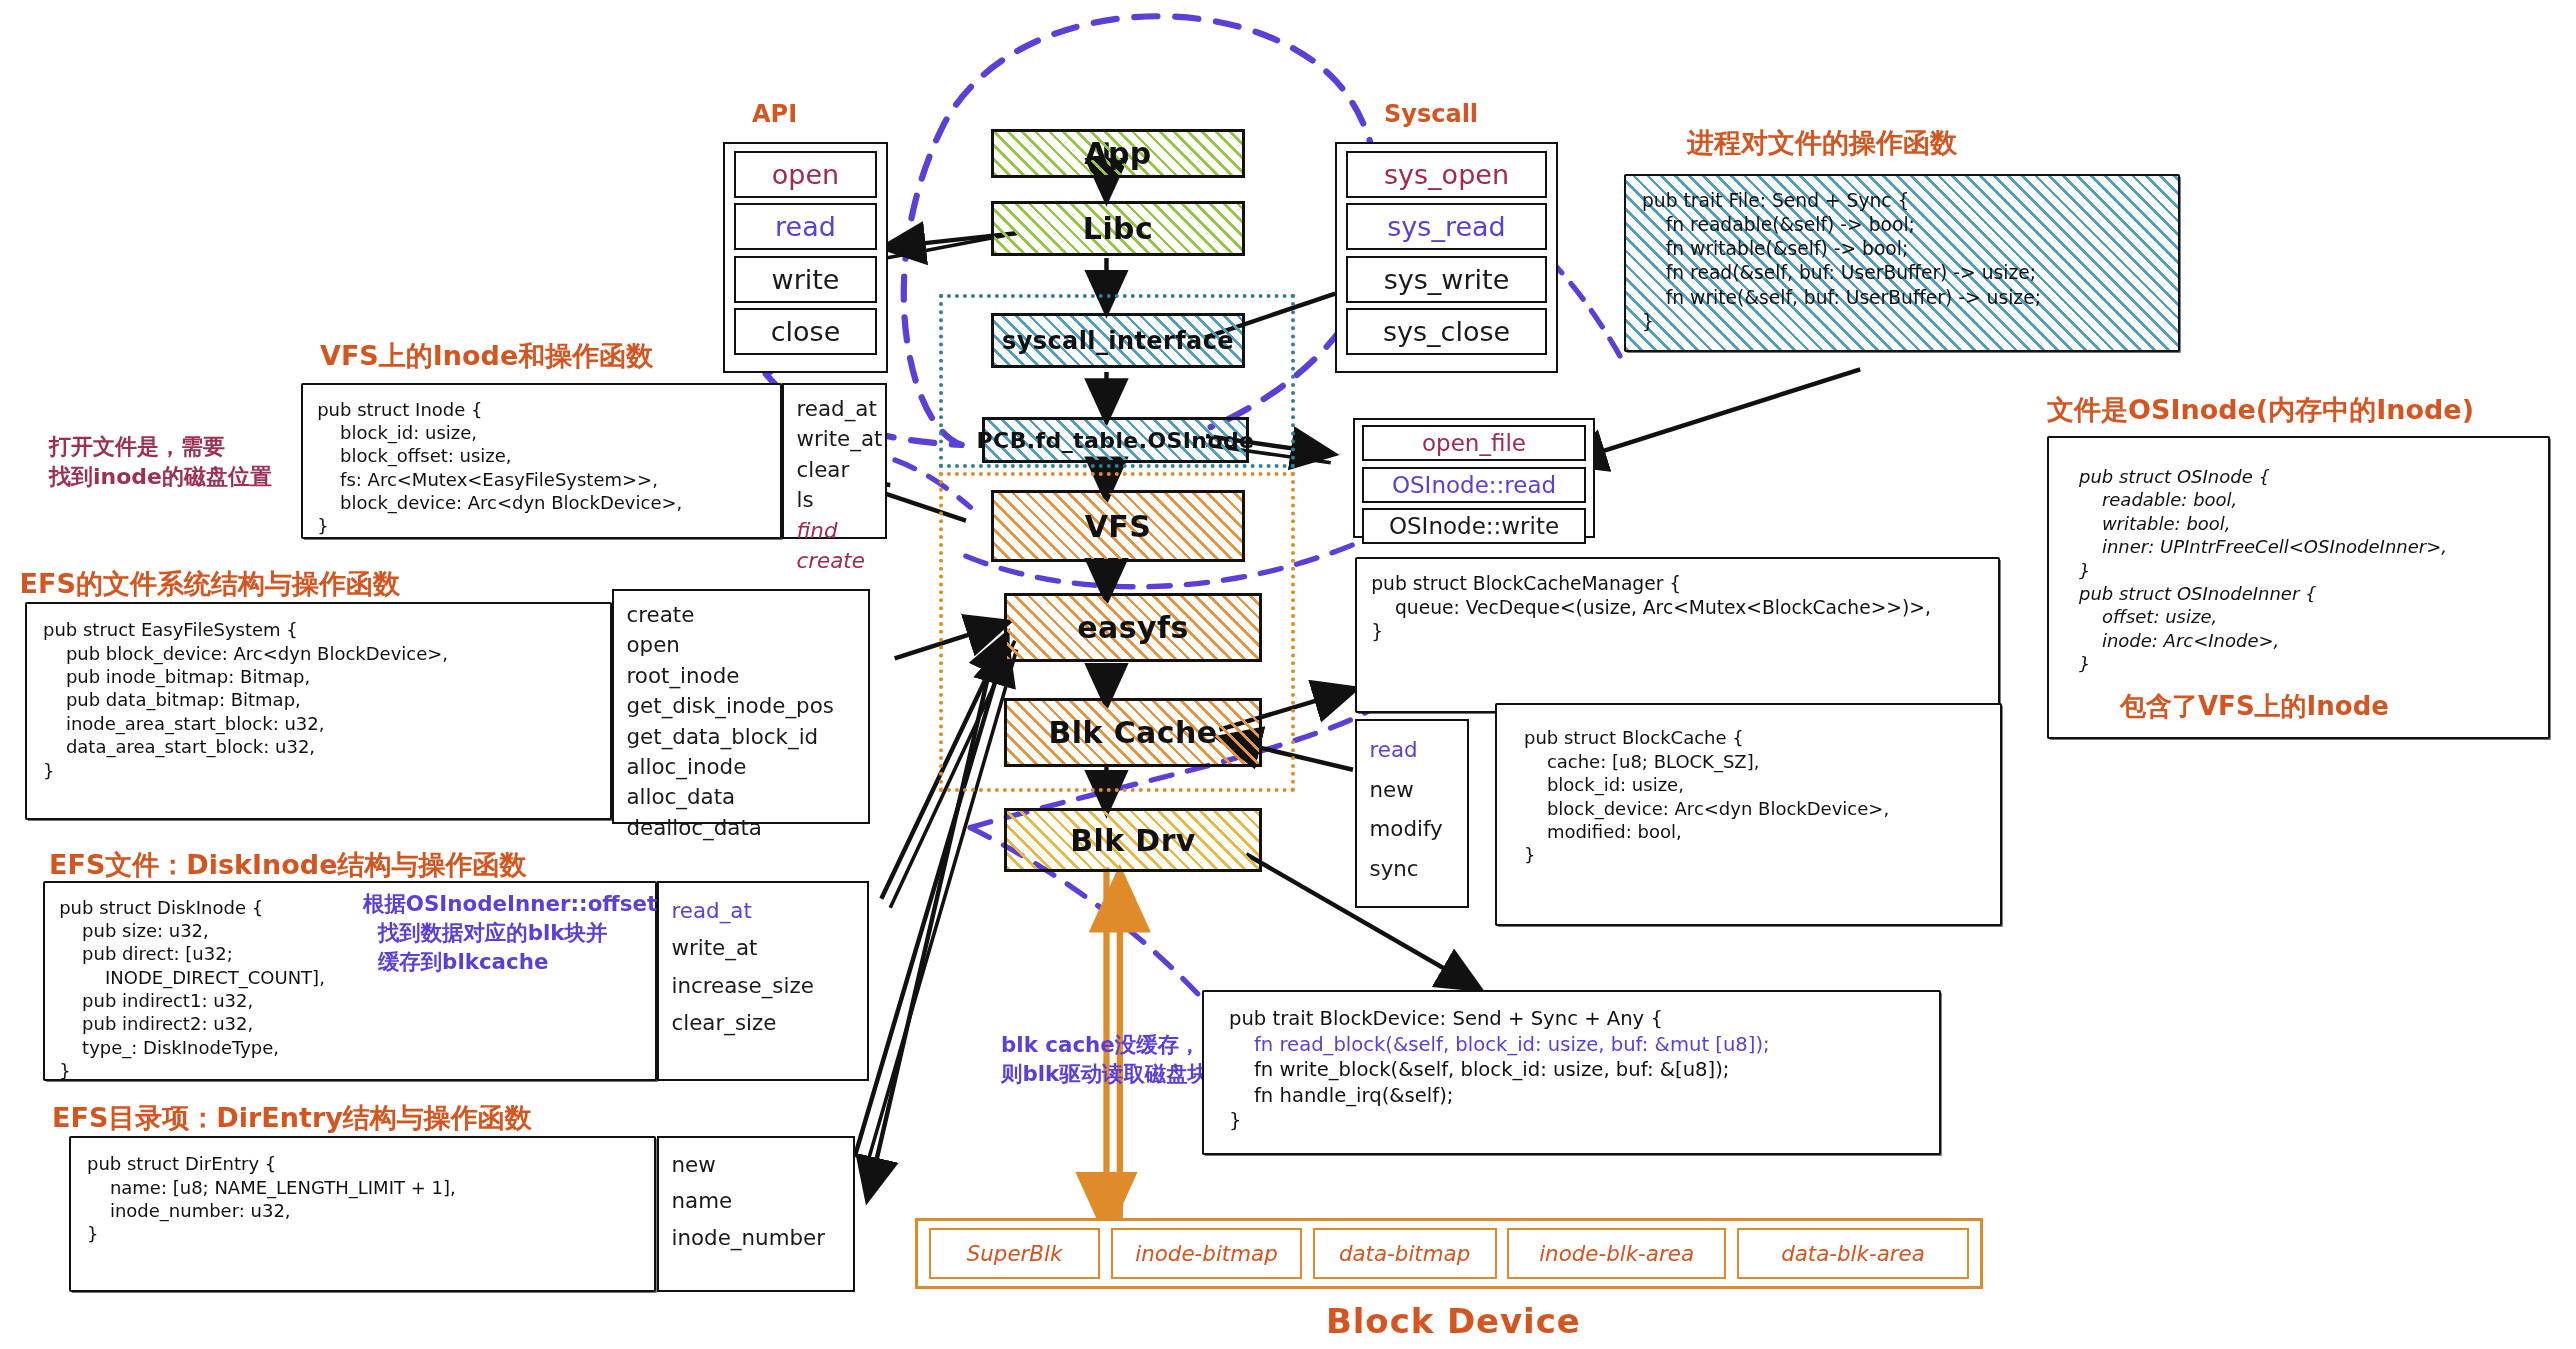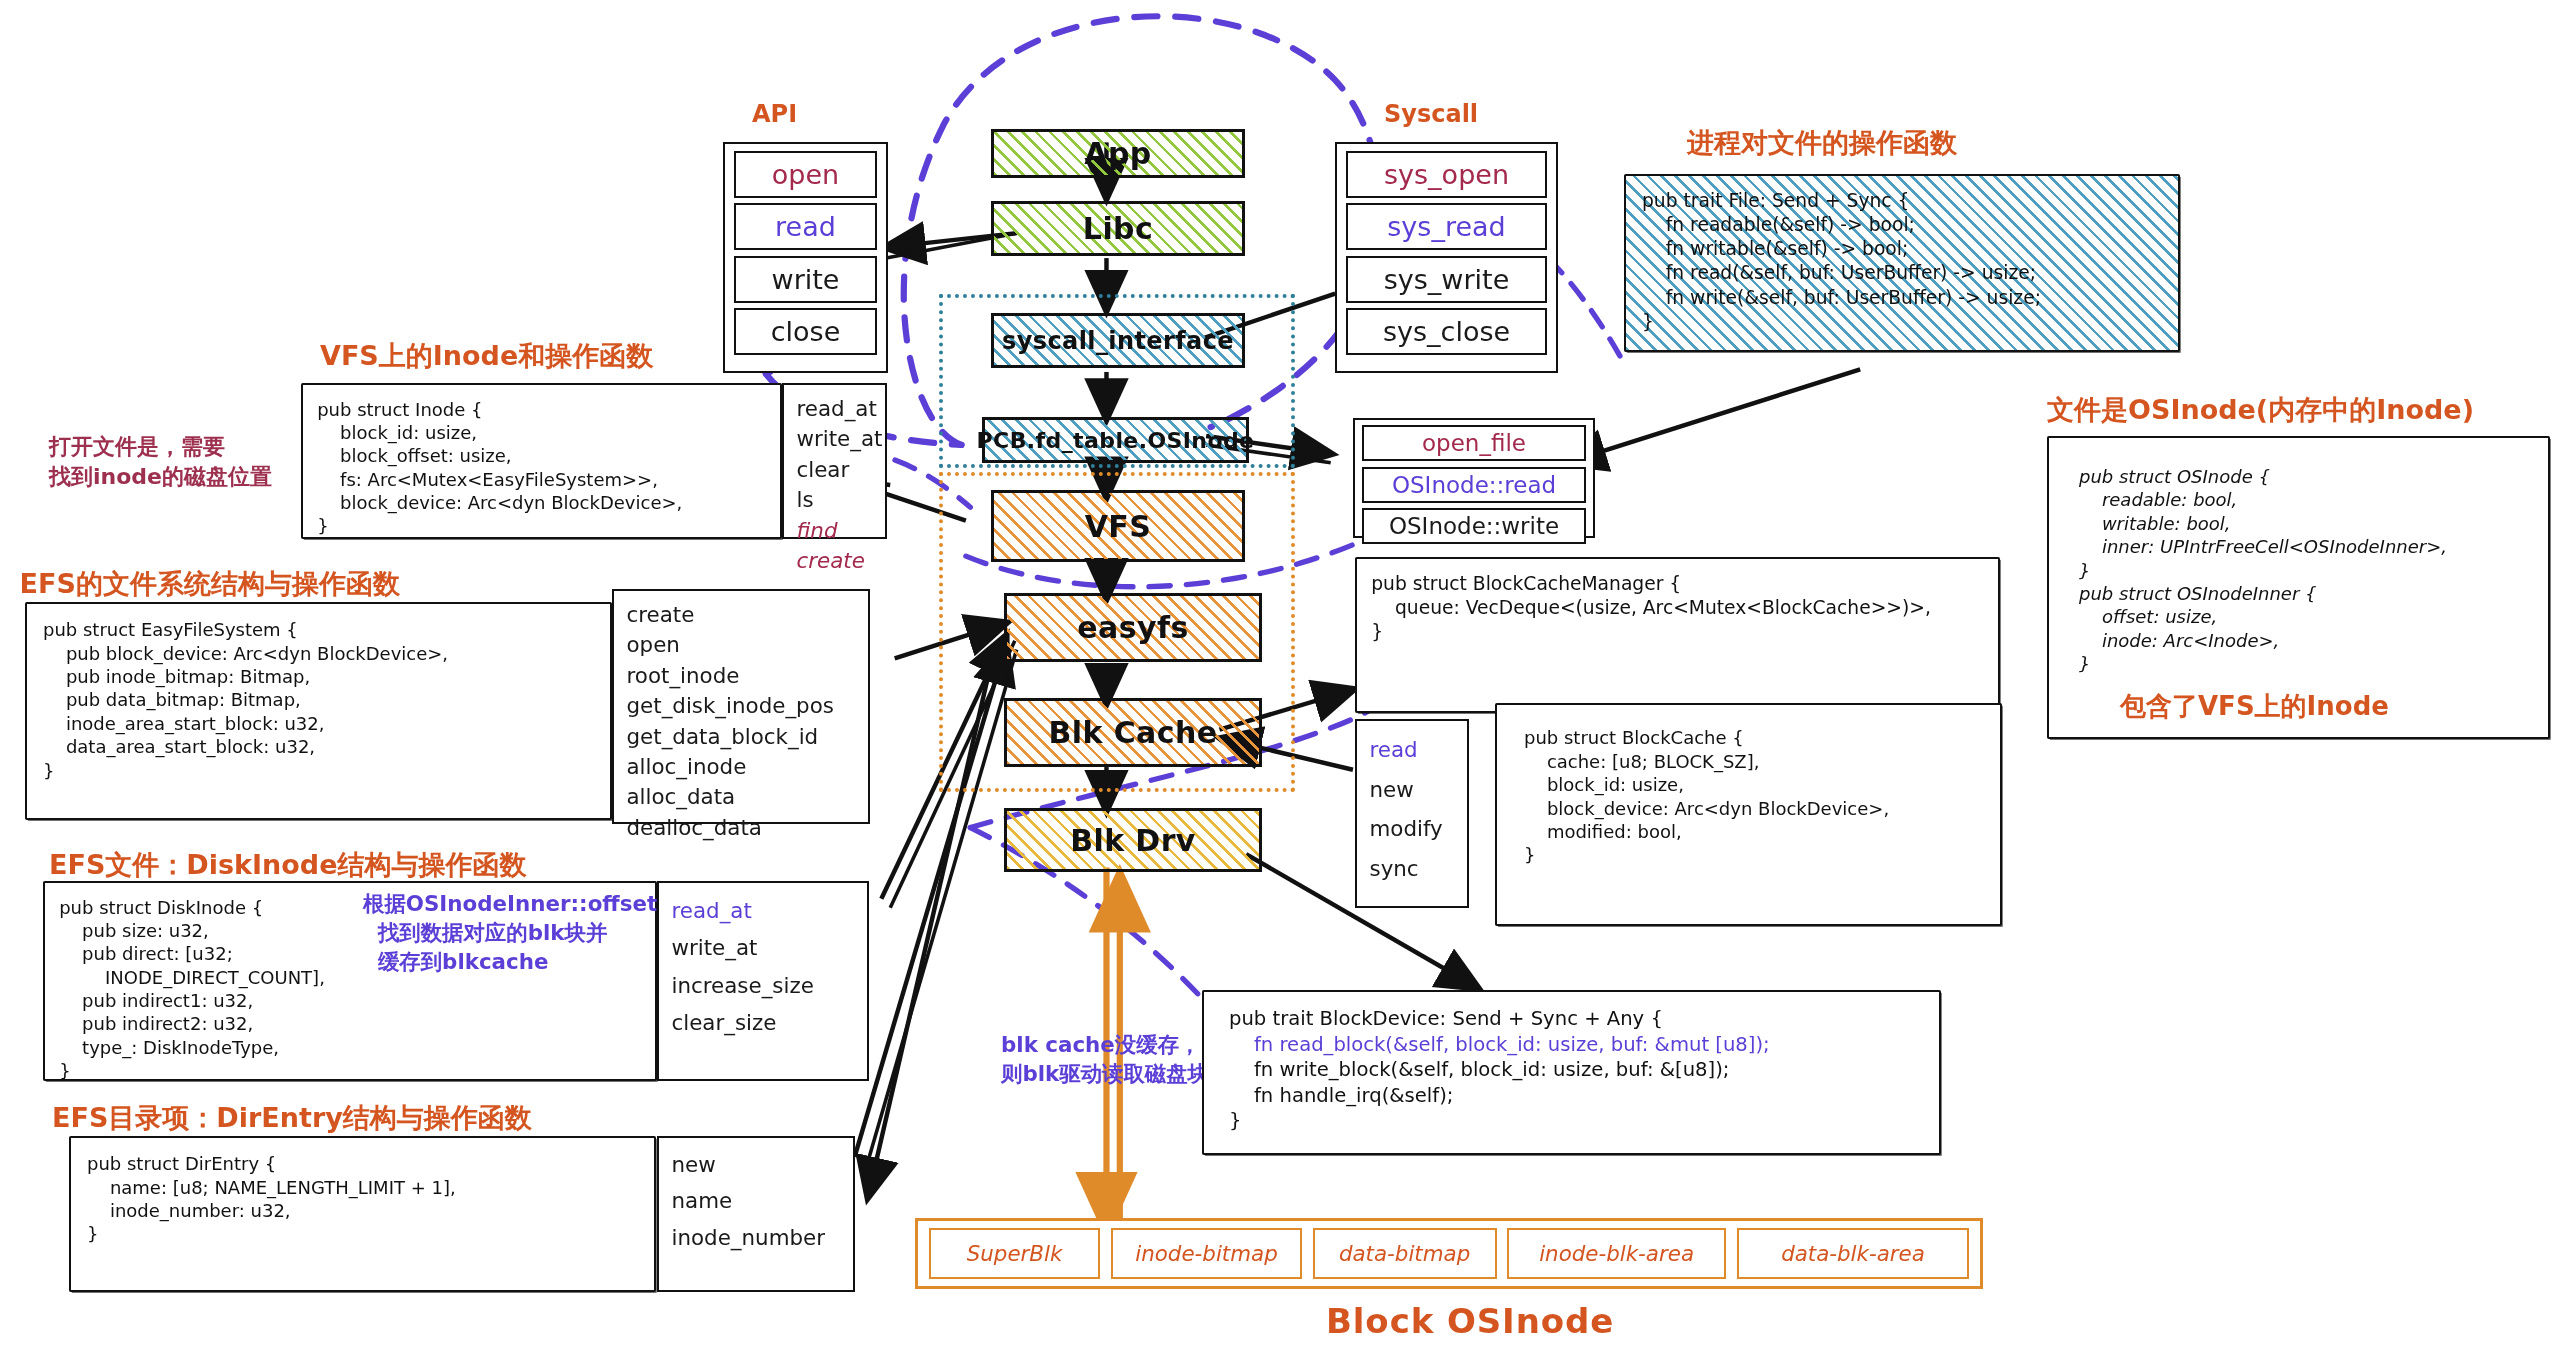--- a/index.html
+++ b/index.html
@@ -307,16 +307,16 @@
     <div class="code" style="font-size:19.6px;">}</div>
   </div>
 
   <div class="bd-strip" style="left:915px;top:1218px;width:1068px;height:71px;">
     <div class="bd-cell" style="width:160px;">SuperBlk</div>
     <div class="bd-cell" style="width:182px;">inode-bitmap</div>
     <div class="bd-cell" style="width:174px;">data-bitmap</div>
     <div class="bd-cell" style="width:214px;">inode-blk-area</div>
     <div class="bd-cell" style="width:230px;">data-blk-area</div>
   </div>
-  <div class="bd-title" style="left:1326px;top:1301px;">Block OSInode</div>
+  <div class="bd-title" style="left:1326px;top:1301px;">Block Device</div>
 
 </div>
 
 
 </body></html>

